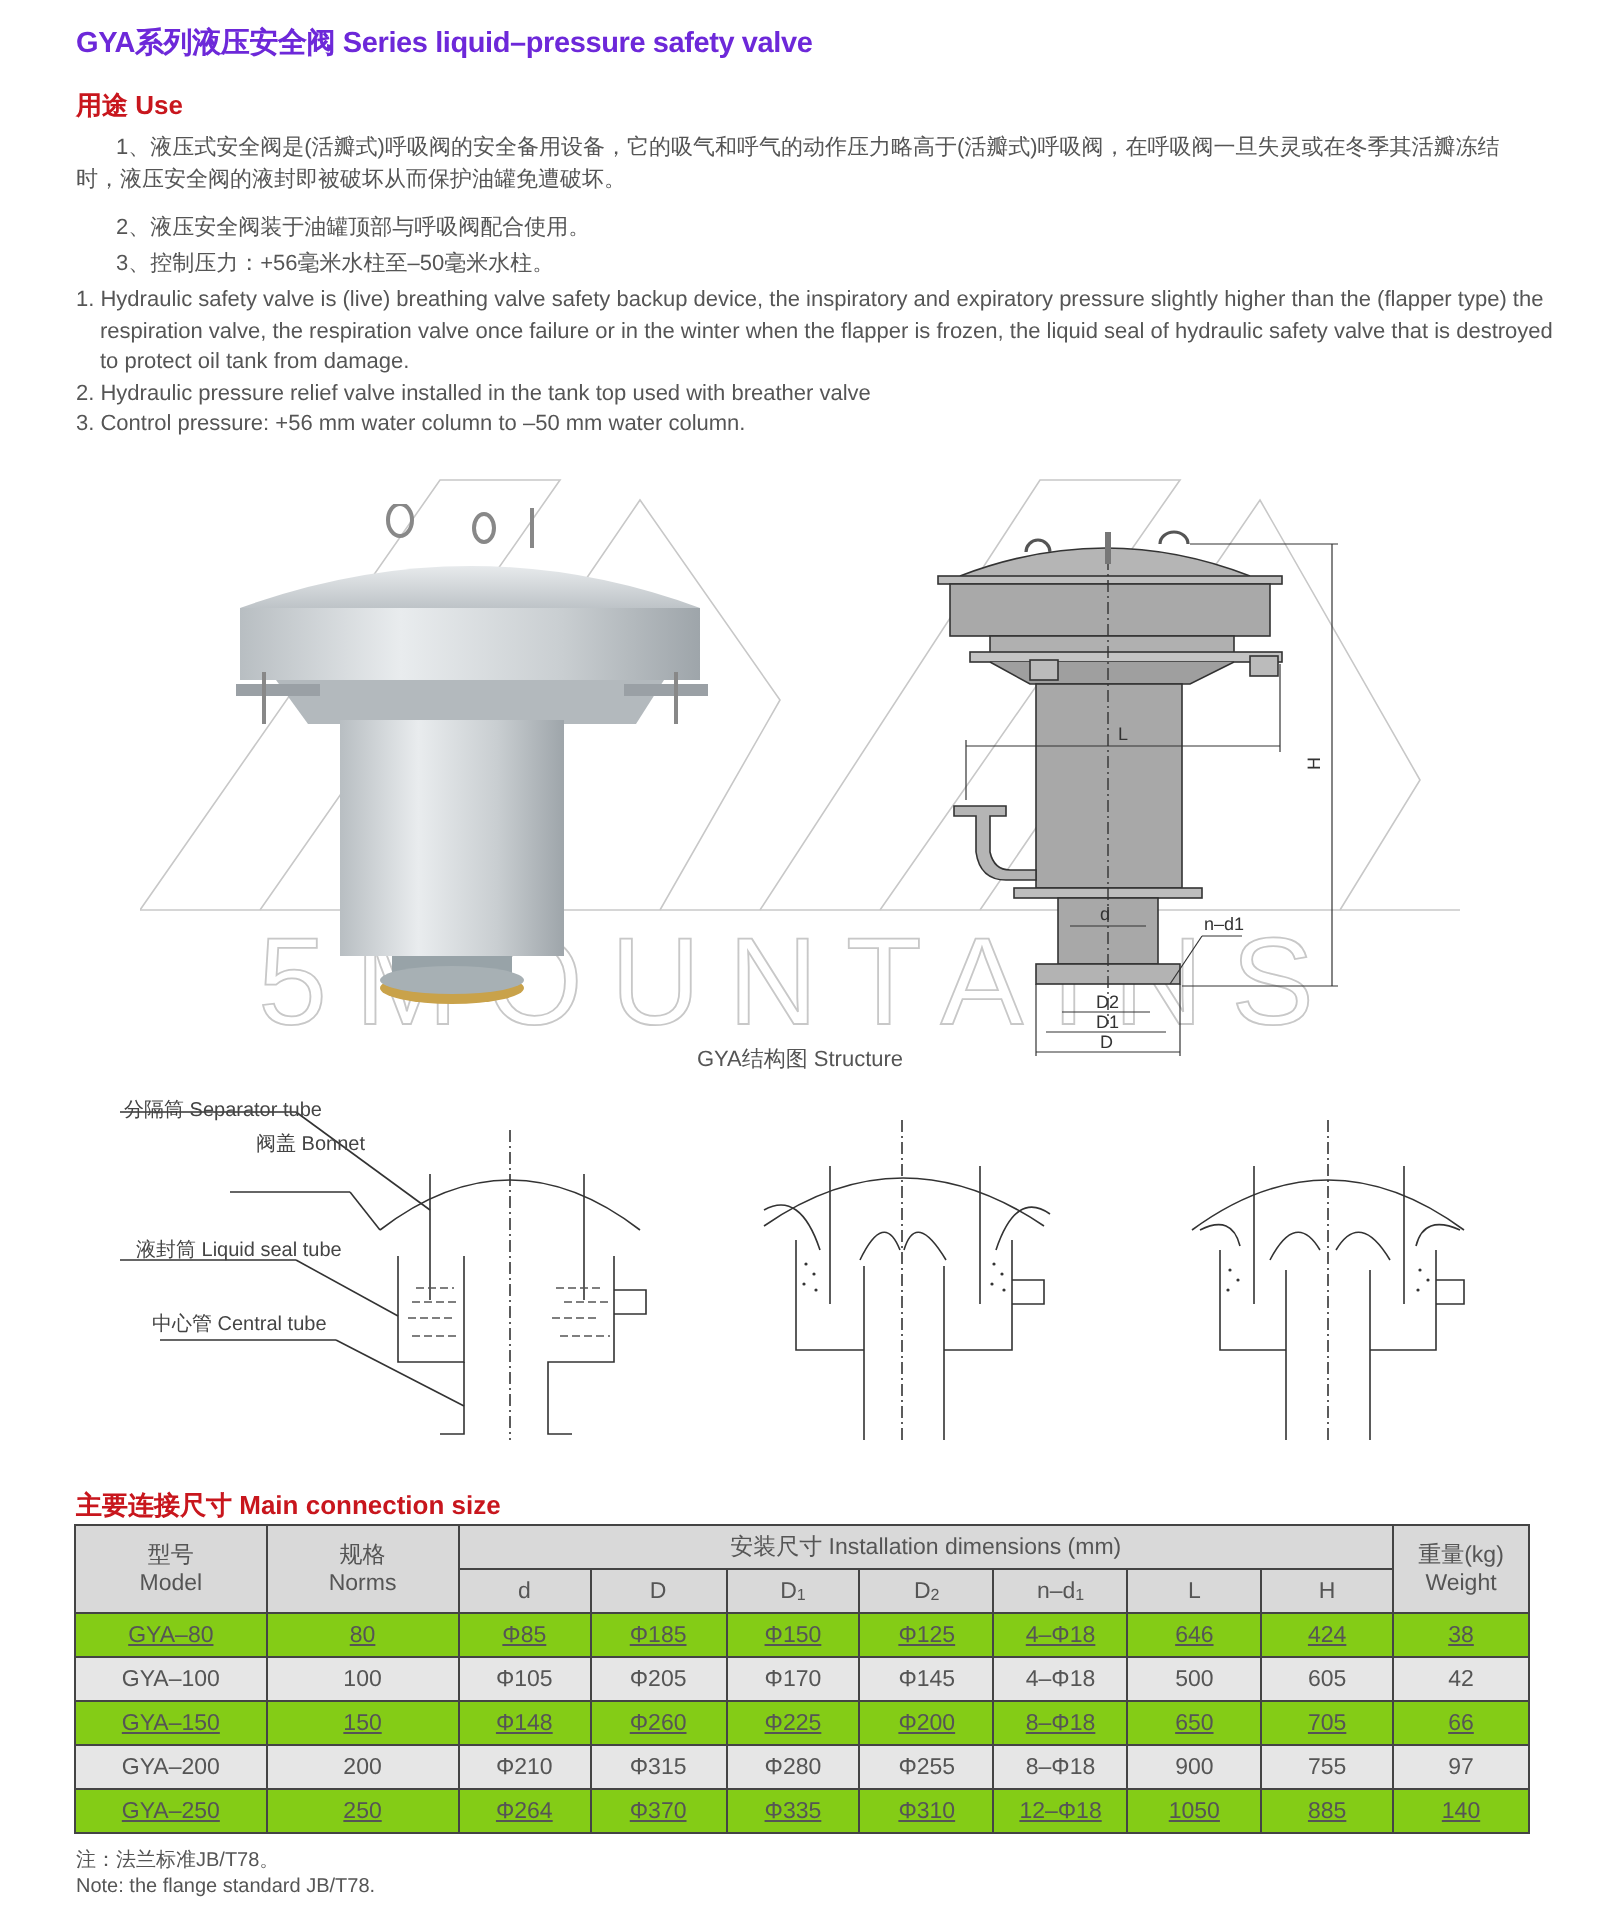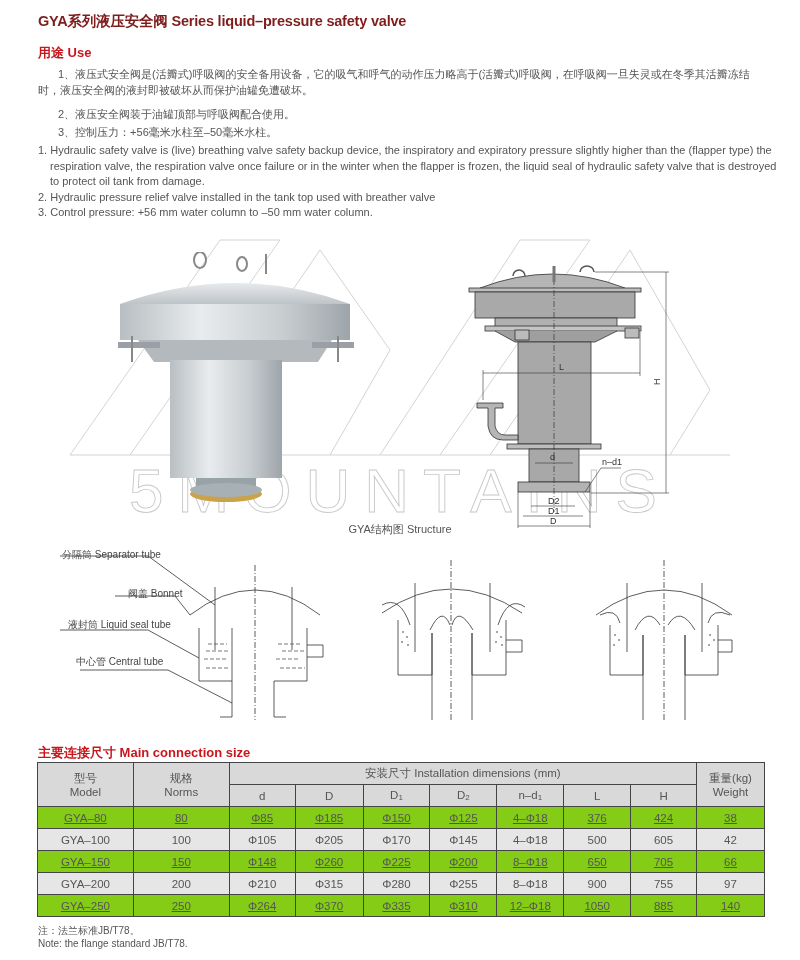--- a/index.html
+++ b/index.html
@@ -1,19 +1,19 @@
 <!DOCTYPE html>
 <html><head>
 <meta charset="utf-8">
 <style>
   * { box-sizing: border-box; margin: 0; padding: 0; }
   html, body { width: 800px; height: 960px; background: #ffffff; overflow: hidden; }
   body { position: relative; font-family: "Liberation Sans", "DejaVu Sans", sans-serif; color: #555; }
   .abs { position: absolute; }
-  .title { left: 38px; top: 12px; font-size: 14.5px; font-weight: bold; color: #7f1d1d; letter-spacing: -0.2px; }
+  .title { left: 38px; top: 12px; font-size: 14.5px; font-weight: bold; color: #6d28d9; letter-spacing: -0.2px; }
   .sec-head { font-size: 13px; font-weight: bold; color: #c8161d; }
   .use-head { left: 38px; top: 44px; }
   .para { font-size: 11px; color: #555; line-height: 16px; }
   .cn1 { left: 38px; top: 66px; width: 730px; text-indent: 20px; }
   .cn2 { left: 58px; top: 106px; }
   .cn3 { left: 58px; top: 124px; text-align: center; }
   .en { left: 38px; top: 143px; width: 740px; }
   .en li { list-style: none; padding-left: 12px; text-indent: -12px; line-height: 15.5px; }
   .caption { left: 0; width: 800px; top: 522px; text-align: center; font-size: 11px; color: #555; }
   .watermark { left: 70px; top: 230px; width: 660px; height: 300px; pointer-events: none; }
@@ -216,21 +216,21 @@
       <circle cx="442" cy="100" r="0.8"></circle>
     <circle cx="555" cy="90" r="0.8"></circle>
       <circle cx="559" cy="95" r="0.8"></circle>
       <circle cx="554" cy="100" r="0.8"></circle>
     <circle cx="650" cy="90" r="0.8"></circle>
       <circle cx="654" cy="95" r="0.8"></circle>
       <circle cx="649" cy="100" r="0.8"></circle>
   </g>
 </svg>
 <div class="abs lbl" style="left:62px;top:548px;">分隔筒 Separator tube</div>
-<div class="abs lbl" style="left:118px;top:587px;padding-left:10px;">阀盖 Bonnet</div>
+<div class="abs lbl" style="left:118px;top:565px;padding-left:10px;">阀盖 Bonnet</div>
 <div class="abs lbl" style="left:68px;top:618px;">液封筒 Liquid seal tube</div>
 <div class="abs lbl" style="left:76px;top:655px;">中心管 Central tube</div>
 
 <div class="abs sec-head conn-head">主要连接尺寸 Main connection size</div>
 <table class="spec">
   <colgroup>
     <col style="width:96px">
       <col style="width:96px">
     <col style="width:66px">
       <col style="width:68px">
@@ -258,21 +258,21 @@
     <th><span>H</span></th>
   </tr>
   <tr class="plain">
     <td>GYA–80</td>
         <td>80</td>
         <td>Φ85</td>
         <td>Φ185</td>
         <td>Φ150</td>
         <td>Φ125</td>
         <td>4–Φ18</td>
-        <td>376</td>
+        <td>646</td>
         <td>424</td>
         <td>38</td>
   </tr>
   <tr class="shade">
     <td>GYA–100</td>
         <td>100</td>
         <td>Φ105</td>
         <td>Φ205</td>
         <td>Φ170</td>
         <td>Φ145</td>

